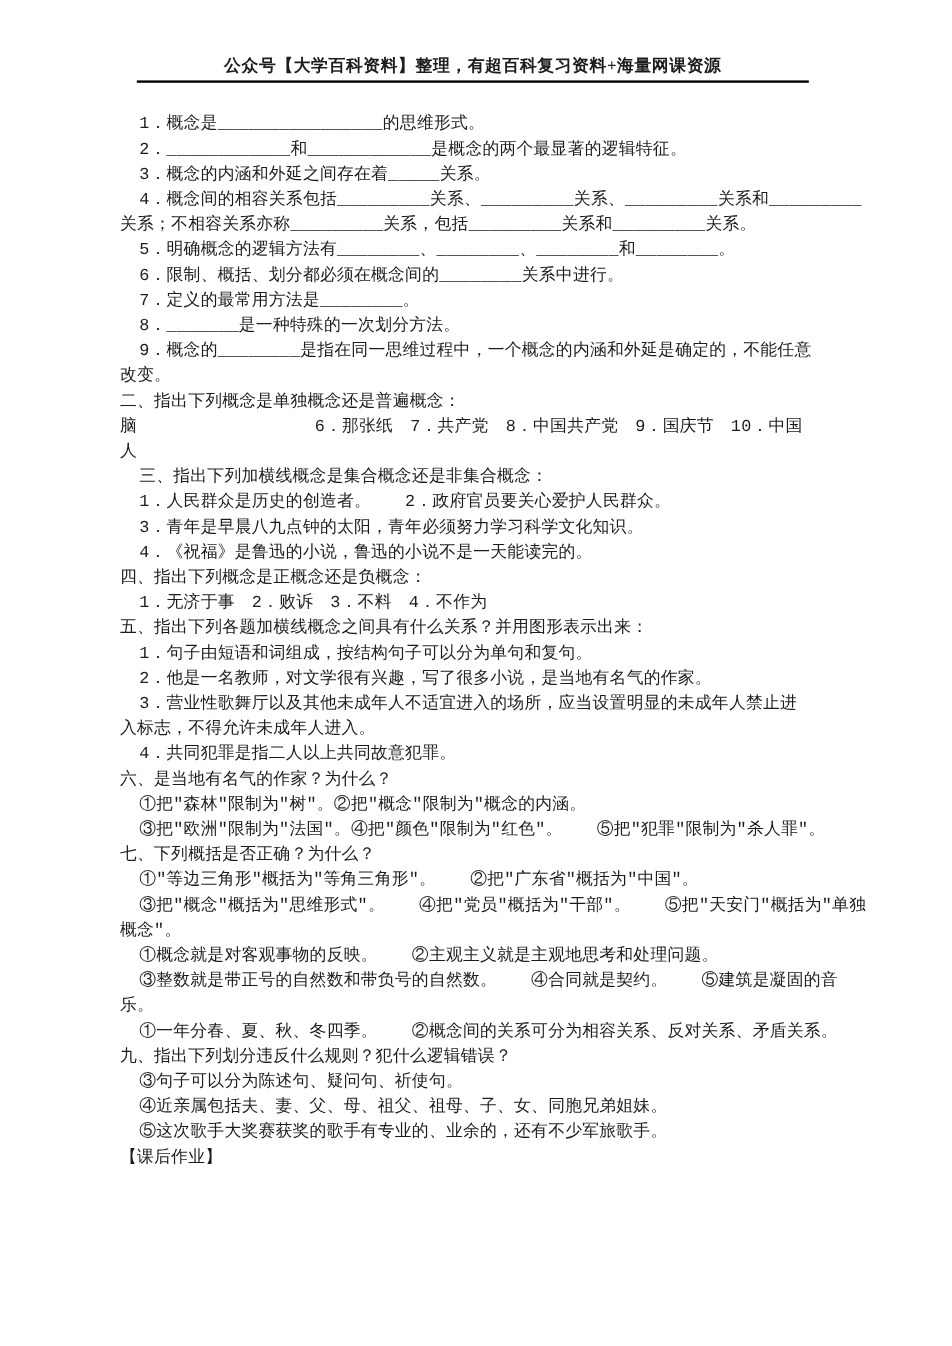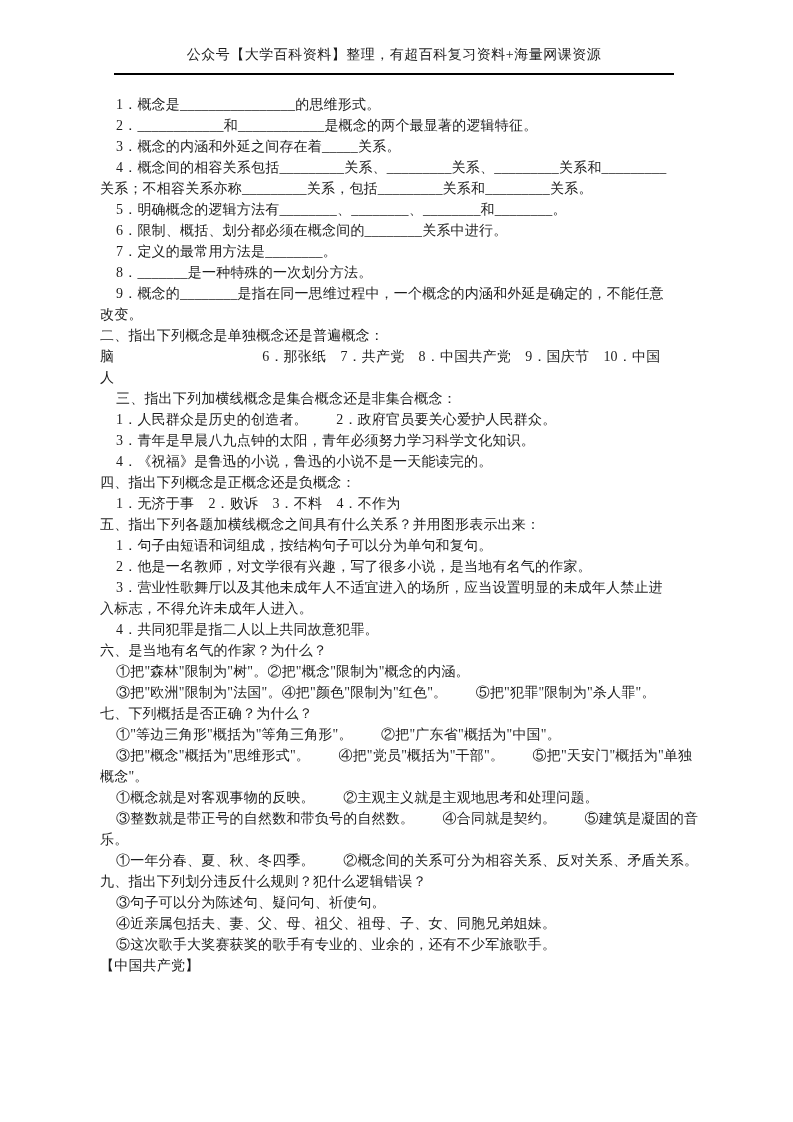--- a/index.html
+++ b/index.html
@@ -14,36 +14,38 @@
     overflow: hidden;
   }
   .header {
     position: absolute;
     left: 114px;
     width: 560px;
     top: 46px;
     text-align: center;
     font-size: 14px;
     letter-spacing: 0.5px;
-    padding-bottom: 9px;
+    padding-bottom: 3px;
     border-bottom: 2px solid #000000;
     white-space: nowrap;
+    font-weight: bold;
   }
   .doc-body {
     position: absolute;
     left: 100px;
     top: 94px;
     width: 580px;
   }
   .line {
     height: 21px;
     line-height: 21px;
     font-size: 14px;
     white-space: pre;
     letter-spacing: 0.2px;
+    font-family: Liberation Mono, monospace;
   }
   .line.indent { padding-left: 16px; }
   .gap { display: inline-block; height: 1px; }
 </style>
 </head>
 <body>
 
 <div class="page">
   <div class="header">公众号【大学百科资料】整理，有超百科复习资料+海量网课资源</div>
   <div class="doc-body">
@@ -81,15 +83,15 @@
       <div class="line indent">③把"概念"概括为"思维形式"。　　④把"党员"概括为"干部"。　　⑤把"天安门"概括为"单独</div>
       <div class="line">概念"。</div>
       <div class="line indent">①概念就是对客观事物的反映。　　②主观主义就是主观地思考和处理问题。</div>
       <div class="line indent">③整数就是带正号的自然数和带负号的自然数。　　④合同就是契约。　　⑤建筑是凝固的音</div>
       <div class="line">乐。</div>
       <div class="line indent">①一年分春、夏、秋、冬四季。　　②概念间的关系可分为相容关系、反对关系、矛盾关系。</div>
       <div class="line">九、指出下列划分违反什么规则？犯什么逻辑错误？</div>
       <div class="line indent">③句子可以分为陈述句、疑问句、祈使句。</div>
       <div class="line indent">④近亲属包括夫、妻、父、母、祖父、祖母、子、女、同胞兄弟姐妹。</div>
       <div class="line indent">⑤这次歌手大奖赛获奖的歌手有专业的、业余的，还有不少军旅歌手。</div>
-      <div class="line">【中国共产党】</div>
+      <div class="line">【课后作业】</div>
     </div>
 </div>
 
 </body></html>

